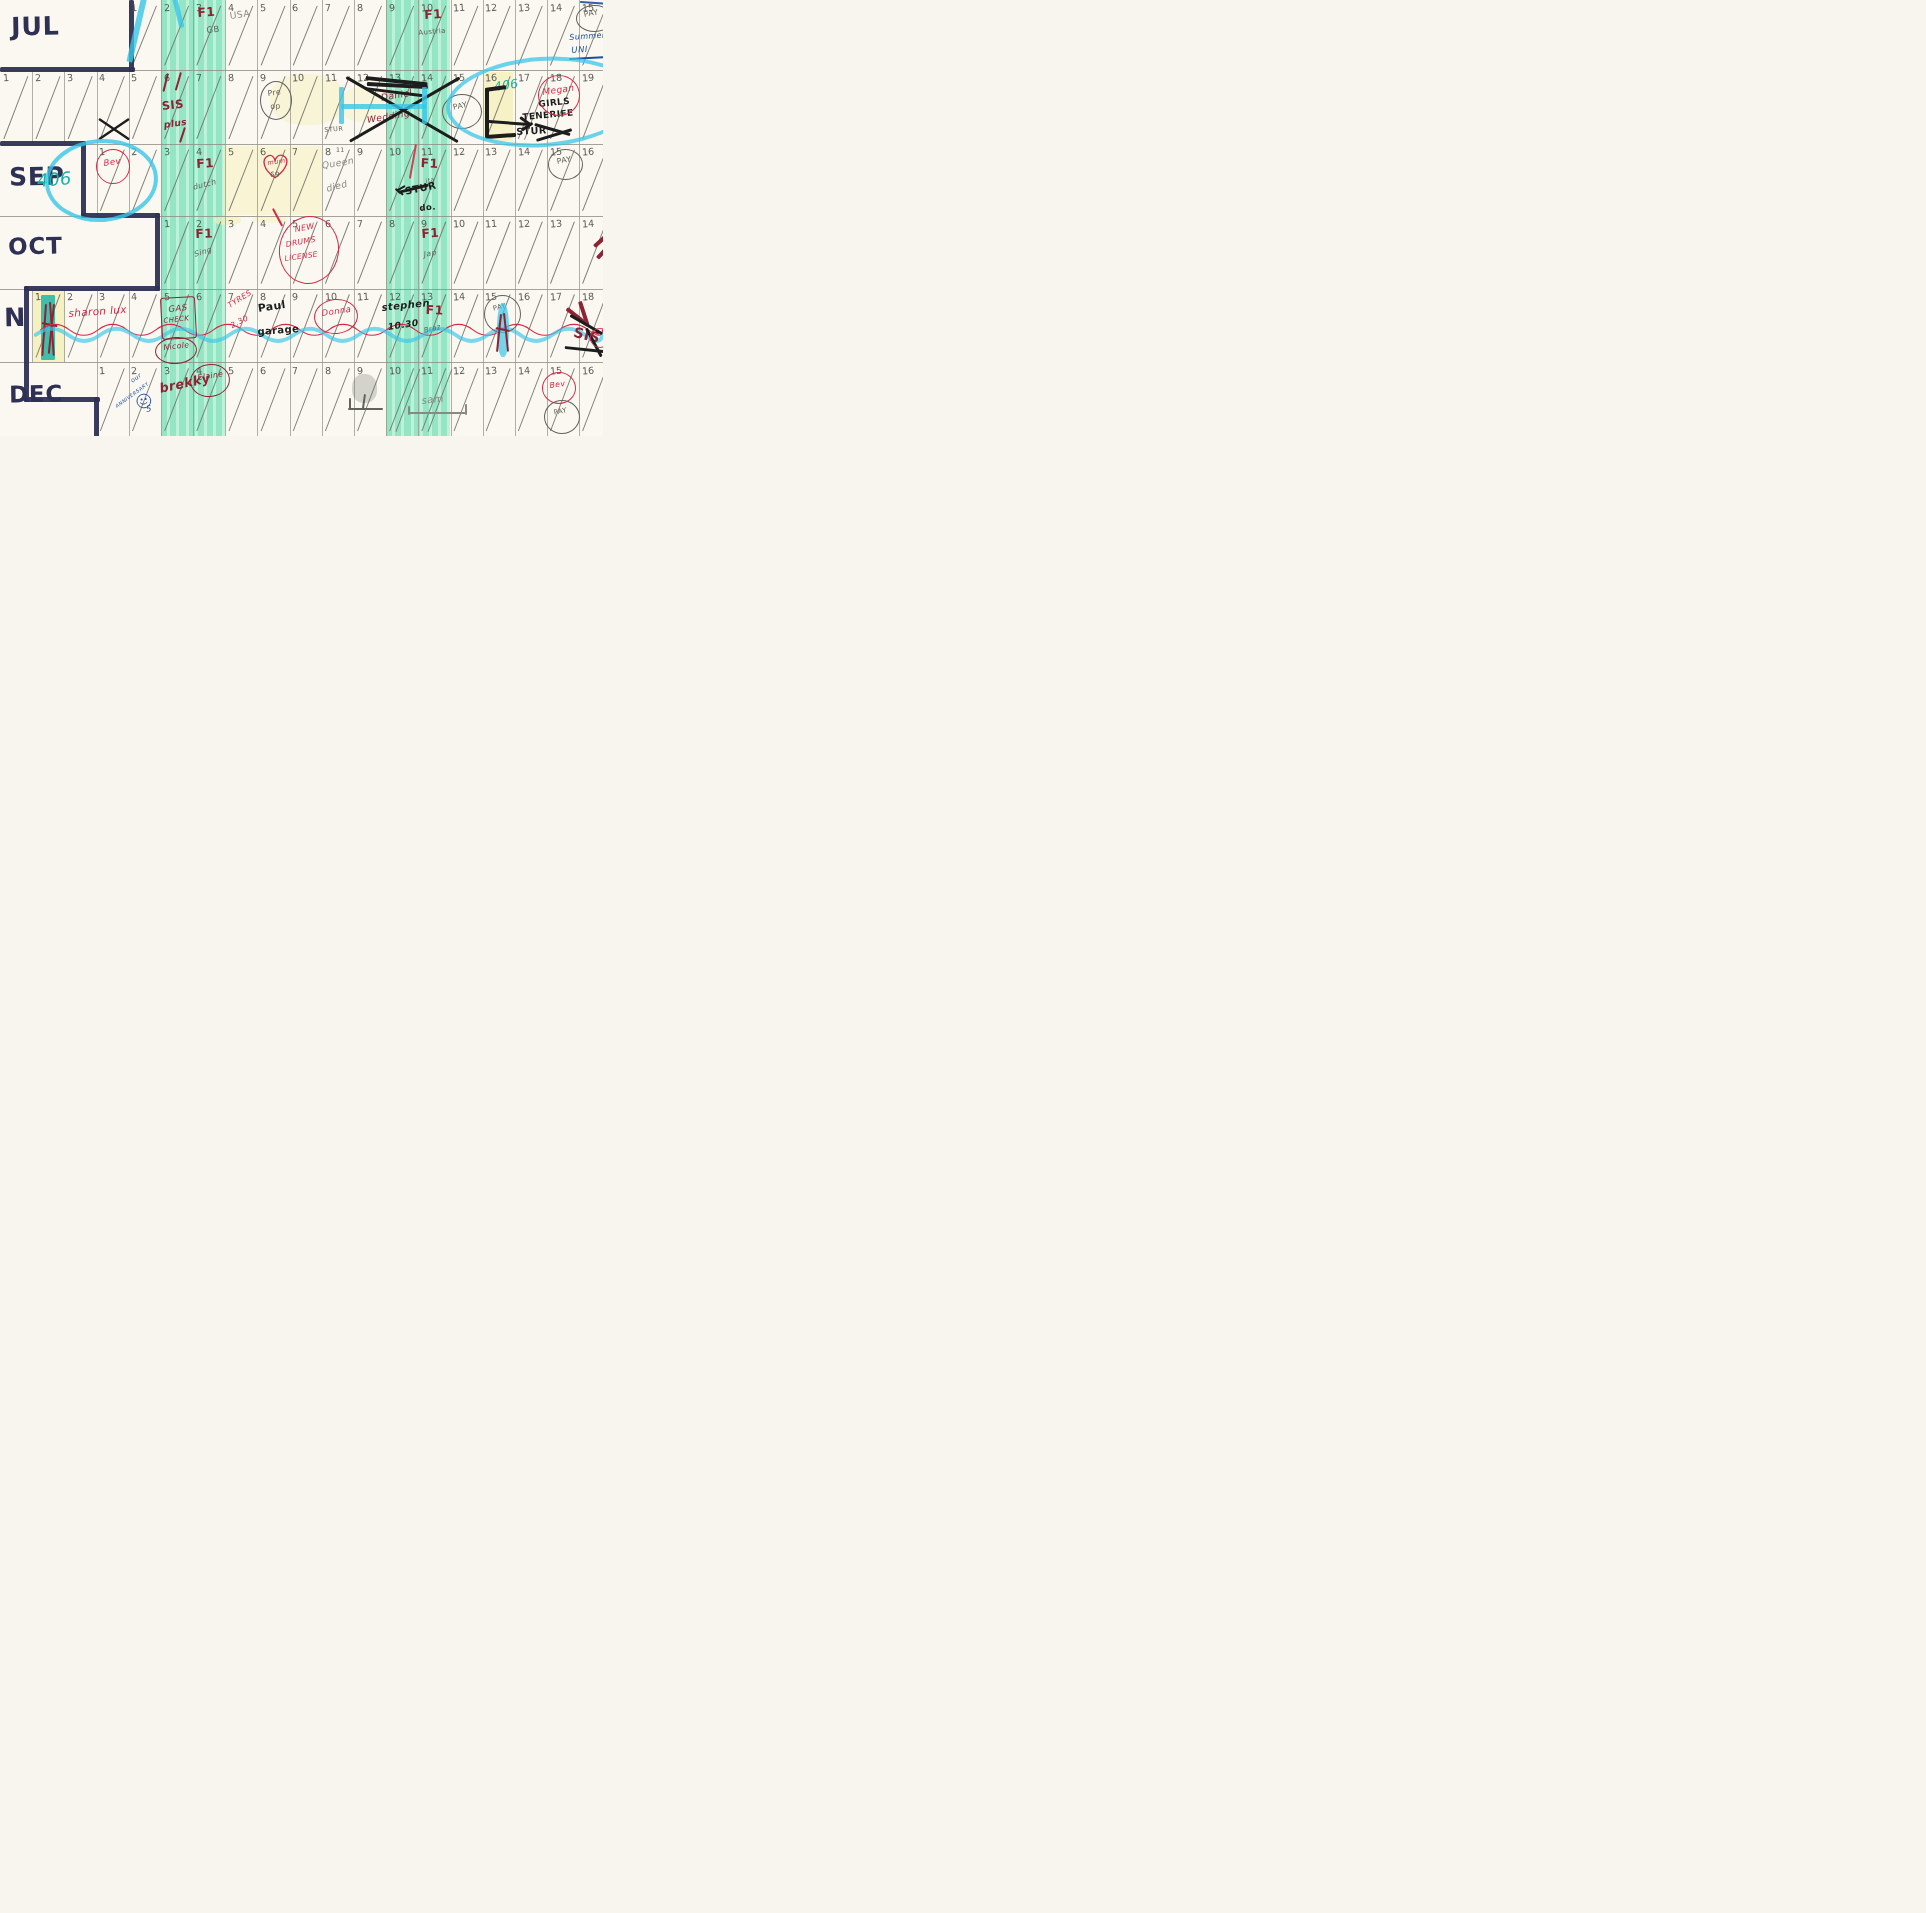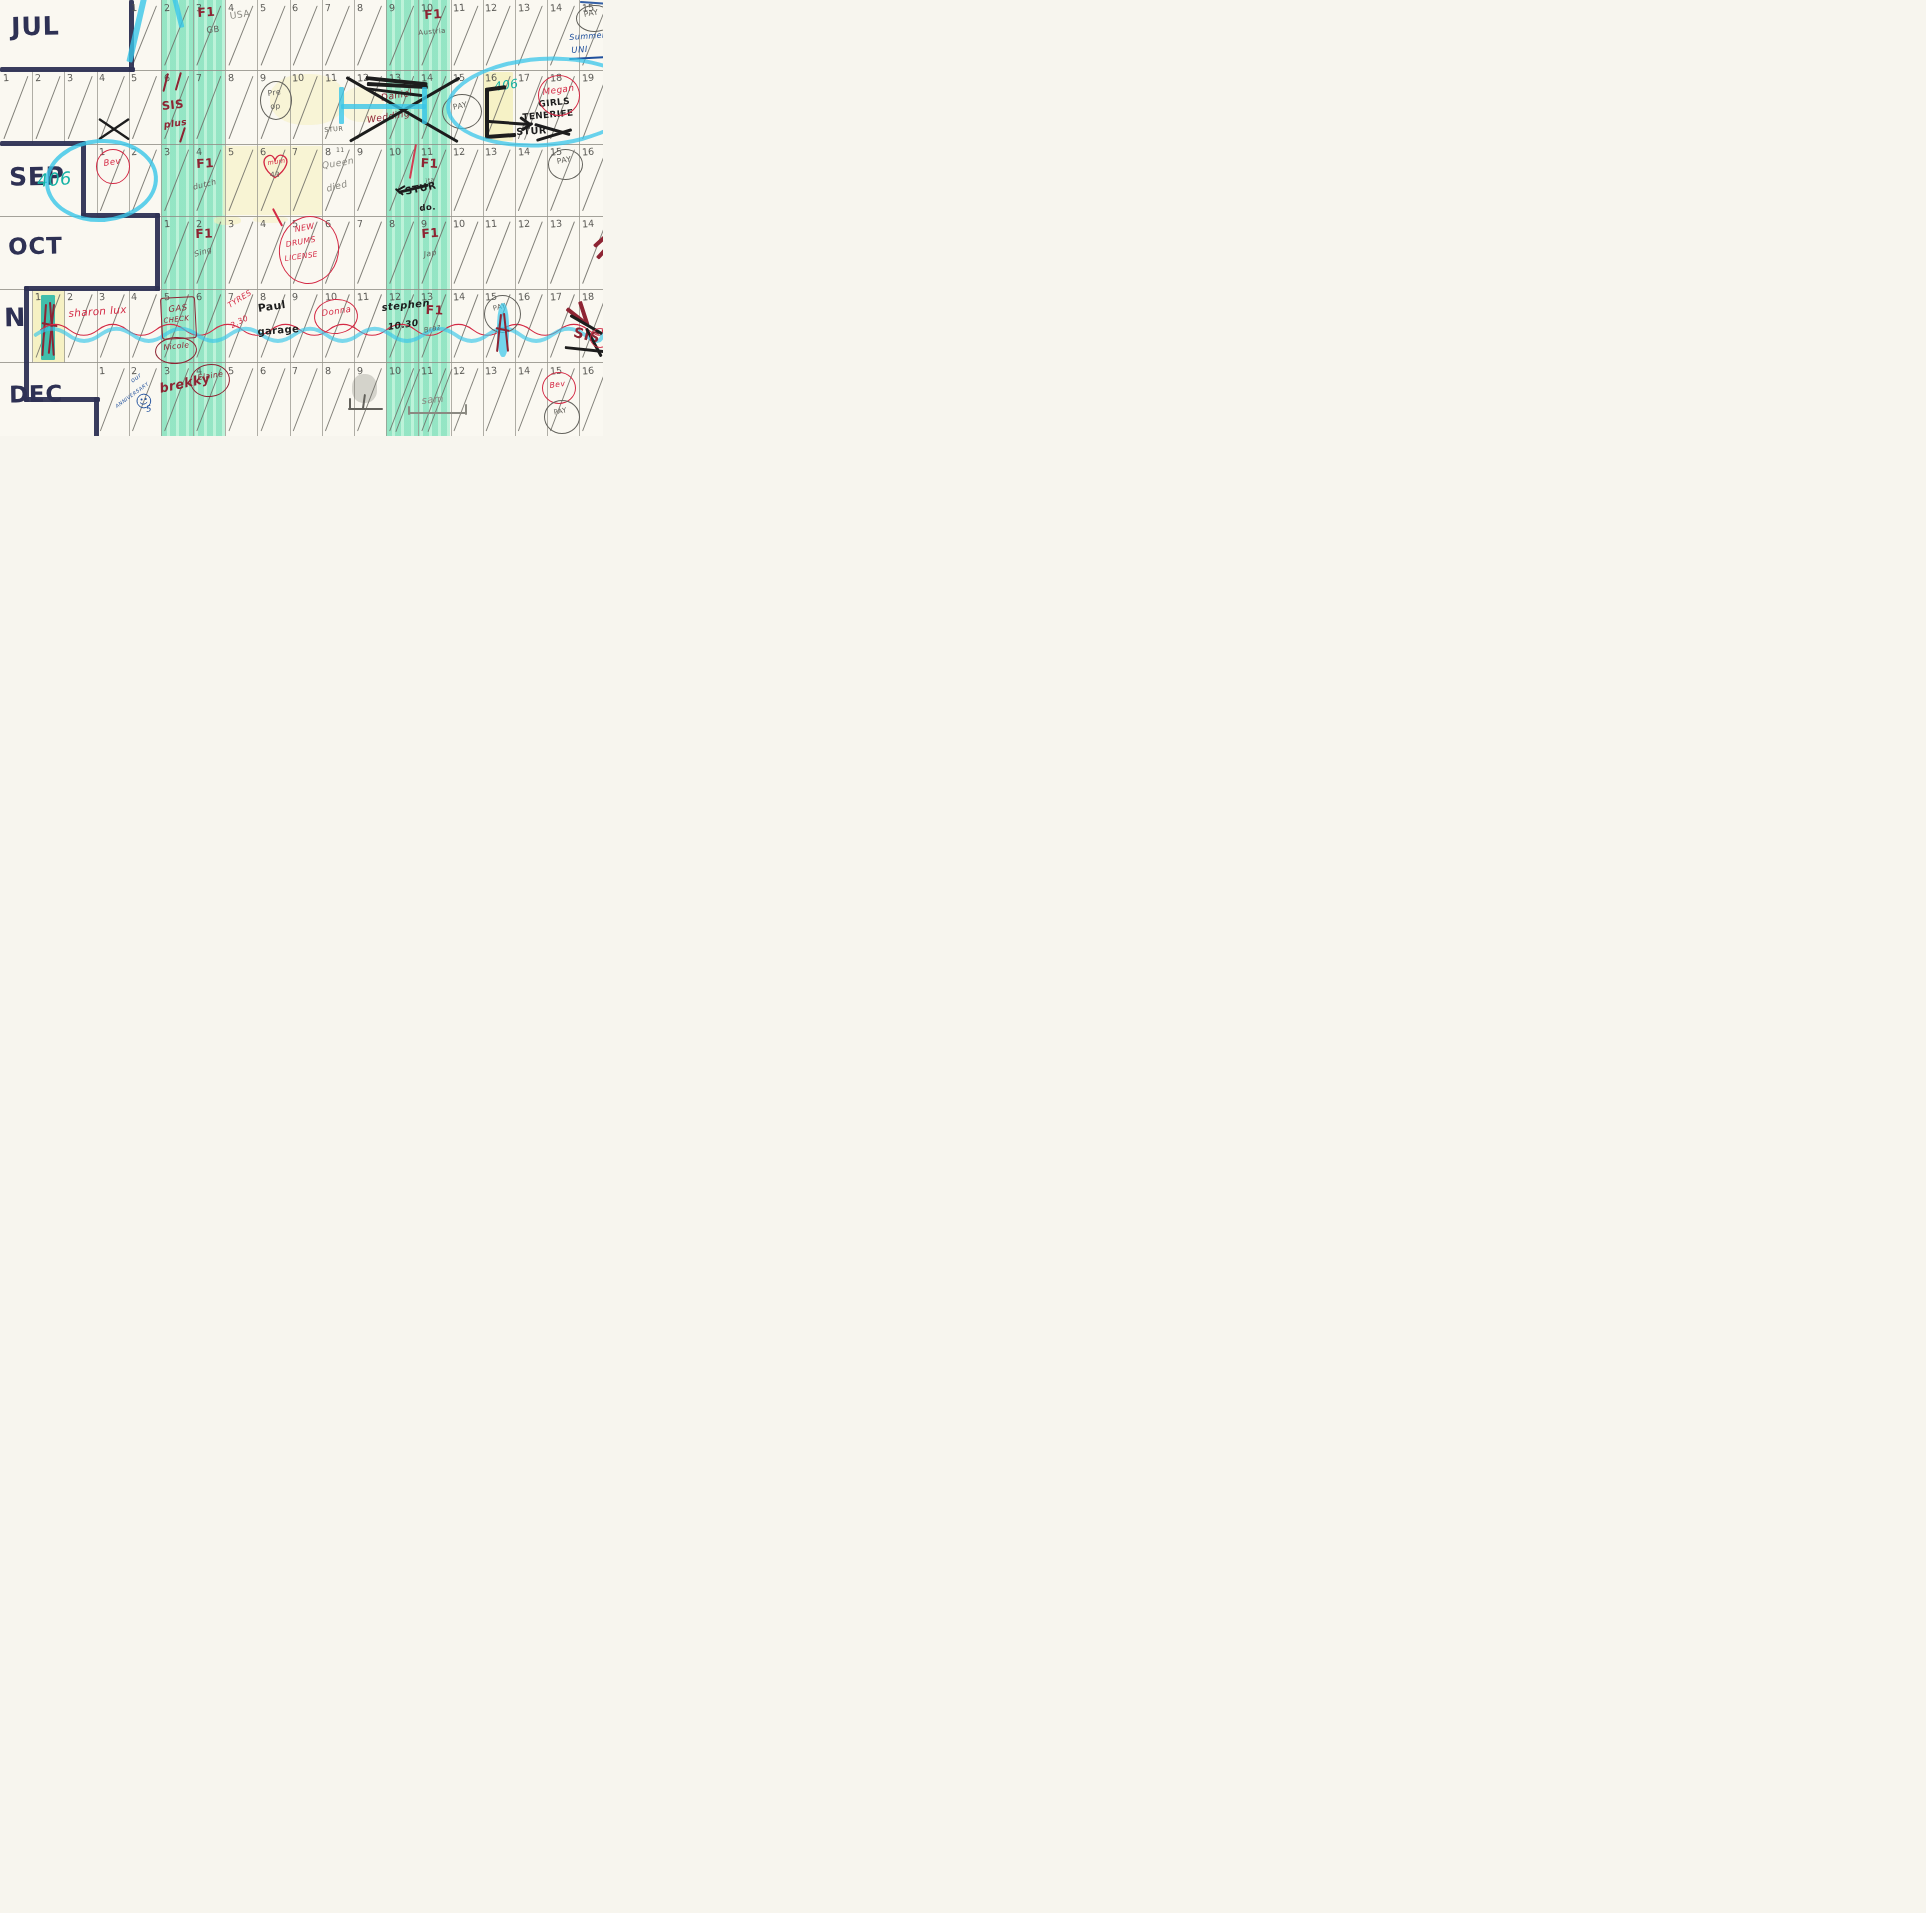--- a/index.html
+++ b/index.html
@@ -406,21 +406,21 @@
     <div class="ellipse" style="left: 45px; top: 139px; width: 105px; height: 75px; border: 4.6px solid rgb(56, 198, 233); transform: rotate(-4deg); opacity: 0.8;"></div>
     <div class="ellipse" style="left: 96px; top: 149px; width: 32px; height: 33px; border: 1.3px solid rgb(212, 42, 69);"></div>
     <div class="ann-text" style="left: 103px; top: 158px; font-size: 8.5px; color: rgb(212, 42, 69); font-style: italic; transform: rotate(-8deg);">Bev</div>
     <div class="bar" style="left: 223px; top: 146px; width: 99px; height: 69px; background: rgb(245, 240, 187); opacity: 0.55; z-index: 1;"></div>
     <div class="ann-text" style="left: 196px; top: 157px; font-size: 12.3px; color: rgb(142, 36, 51); font-weight: 800; transform: rotate(-3deg);">F1</div>
     <div class="ann-text" style="left: 192px; top: 183px; font-size: 7.7px; color: rgb(99, 98, 92); font-style: italic; transform: rotate(-14deg);">dutch</div>
     <svg class="ann" width="32" height="34" viewBox="0 0 84 88" style="left: 259px; top: 149px;">
       <path d="M42 75 C12 55 4 26 25 17 C36 13 42 26 42 31 C42 26 50 11 63 17 C82 26 74 52 42 75 Z" fill="none" stroke="#d42a45" stroke-width="3.5" stroke-linejoin="round"></path>
     </svg>
     <div class="ann-text" style="left: 267px; top: 159px; font-size: 6.5px; color: rgb(212, 42, 69); font-style: italic; transform: rotate(-8deg);">mum</div>
-    <div class="ann-text" style="left: 270px; top: 170px; font-size: 7.3px; color: rgb(99, 98, 92);">43</div>
+    <div class="ann-text" style="left: 270px; top: 170px; font-size: 7.3px; color: rgb(99, 98, 92);">69</div>
     <div class="ann-text" style="left: 336px; top: 146px; font-size: 6.2px; color: rgb(99, 98, 92);">11</div>
     <div class="ann-text" style="left: 321px; top: 160px; font-size: 9.2px; color: rgb(139, 138, 130); font-style: italic; transform: rotate(-10deg);">Queen</div>
     <div class="ann-text" style="left: 325px; top: 183px; font-size: 9.2px; color: rgb(139, 138, 130); font-style: italic; transform: rotate(-14deg);">died</div>
     <div class="bar" style="left: 415px; top: 144px; width: 1.9px; height: 35px; background: rgb(212, 42, 69); transform: rotate(10deg); opacity: 0.9;"></div>
     <div class="ann-text" style="left: 421px; top: 156px; font-size: 12.3px; color: rgb(142, 36, 51); font-weight: 800; transform: rotate(3deg);">F1</div>
     <div class="ann-text" style="left: 425px; top: 177px; font-size: 6.2px; color: rgb(99, 98, 92); transform: rotate(-10deg);">ita</div>
     <div class="ann-text" style="left: 404px; top: 186px; font-size: 10px; color: rgb(29, 29, 29); font-weight: 800; transform: rotate(-12deg);">STUR</div>
     <div class="ann-text" style="left: 419px; top: 203px; font-size: 8.5px; color: rgb(29, 29, 29); font-weight: 800; transform: rotate(-6deg);">do.</div>
     <div class="bar" style="left: 398px; top: 191px; width: 31px; height: 2.7px; background: rgb(29, 29, 29); transform: rotate(-14deg);"></div>
     <div class="bar" style="left: 396px; top: 188px; width: 10px; height: 2.3px; background: rgb(29, 29, 29); transform: rotate(38deg);"></div>

